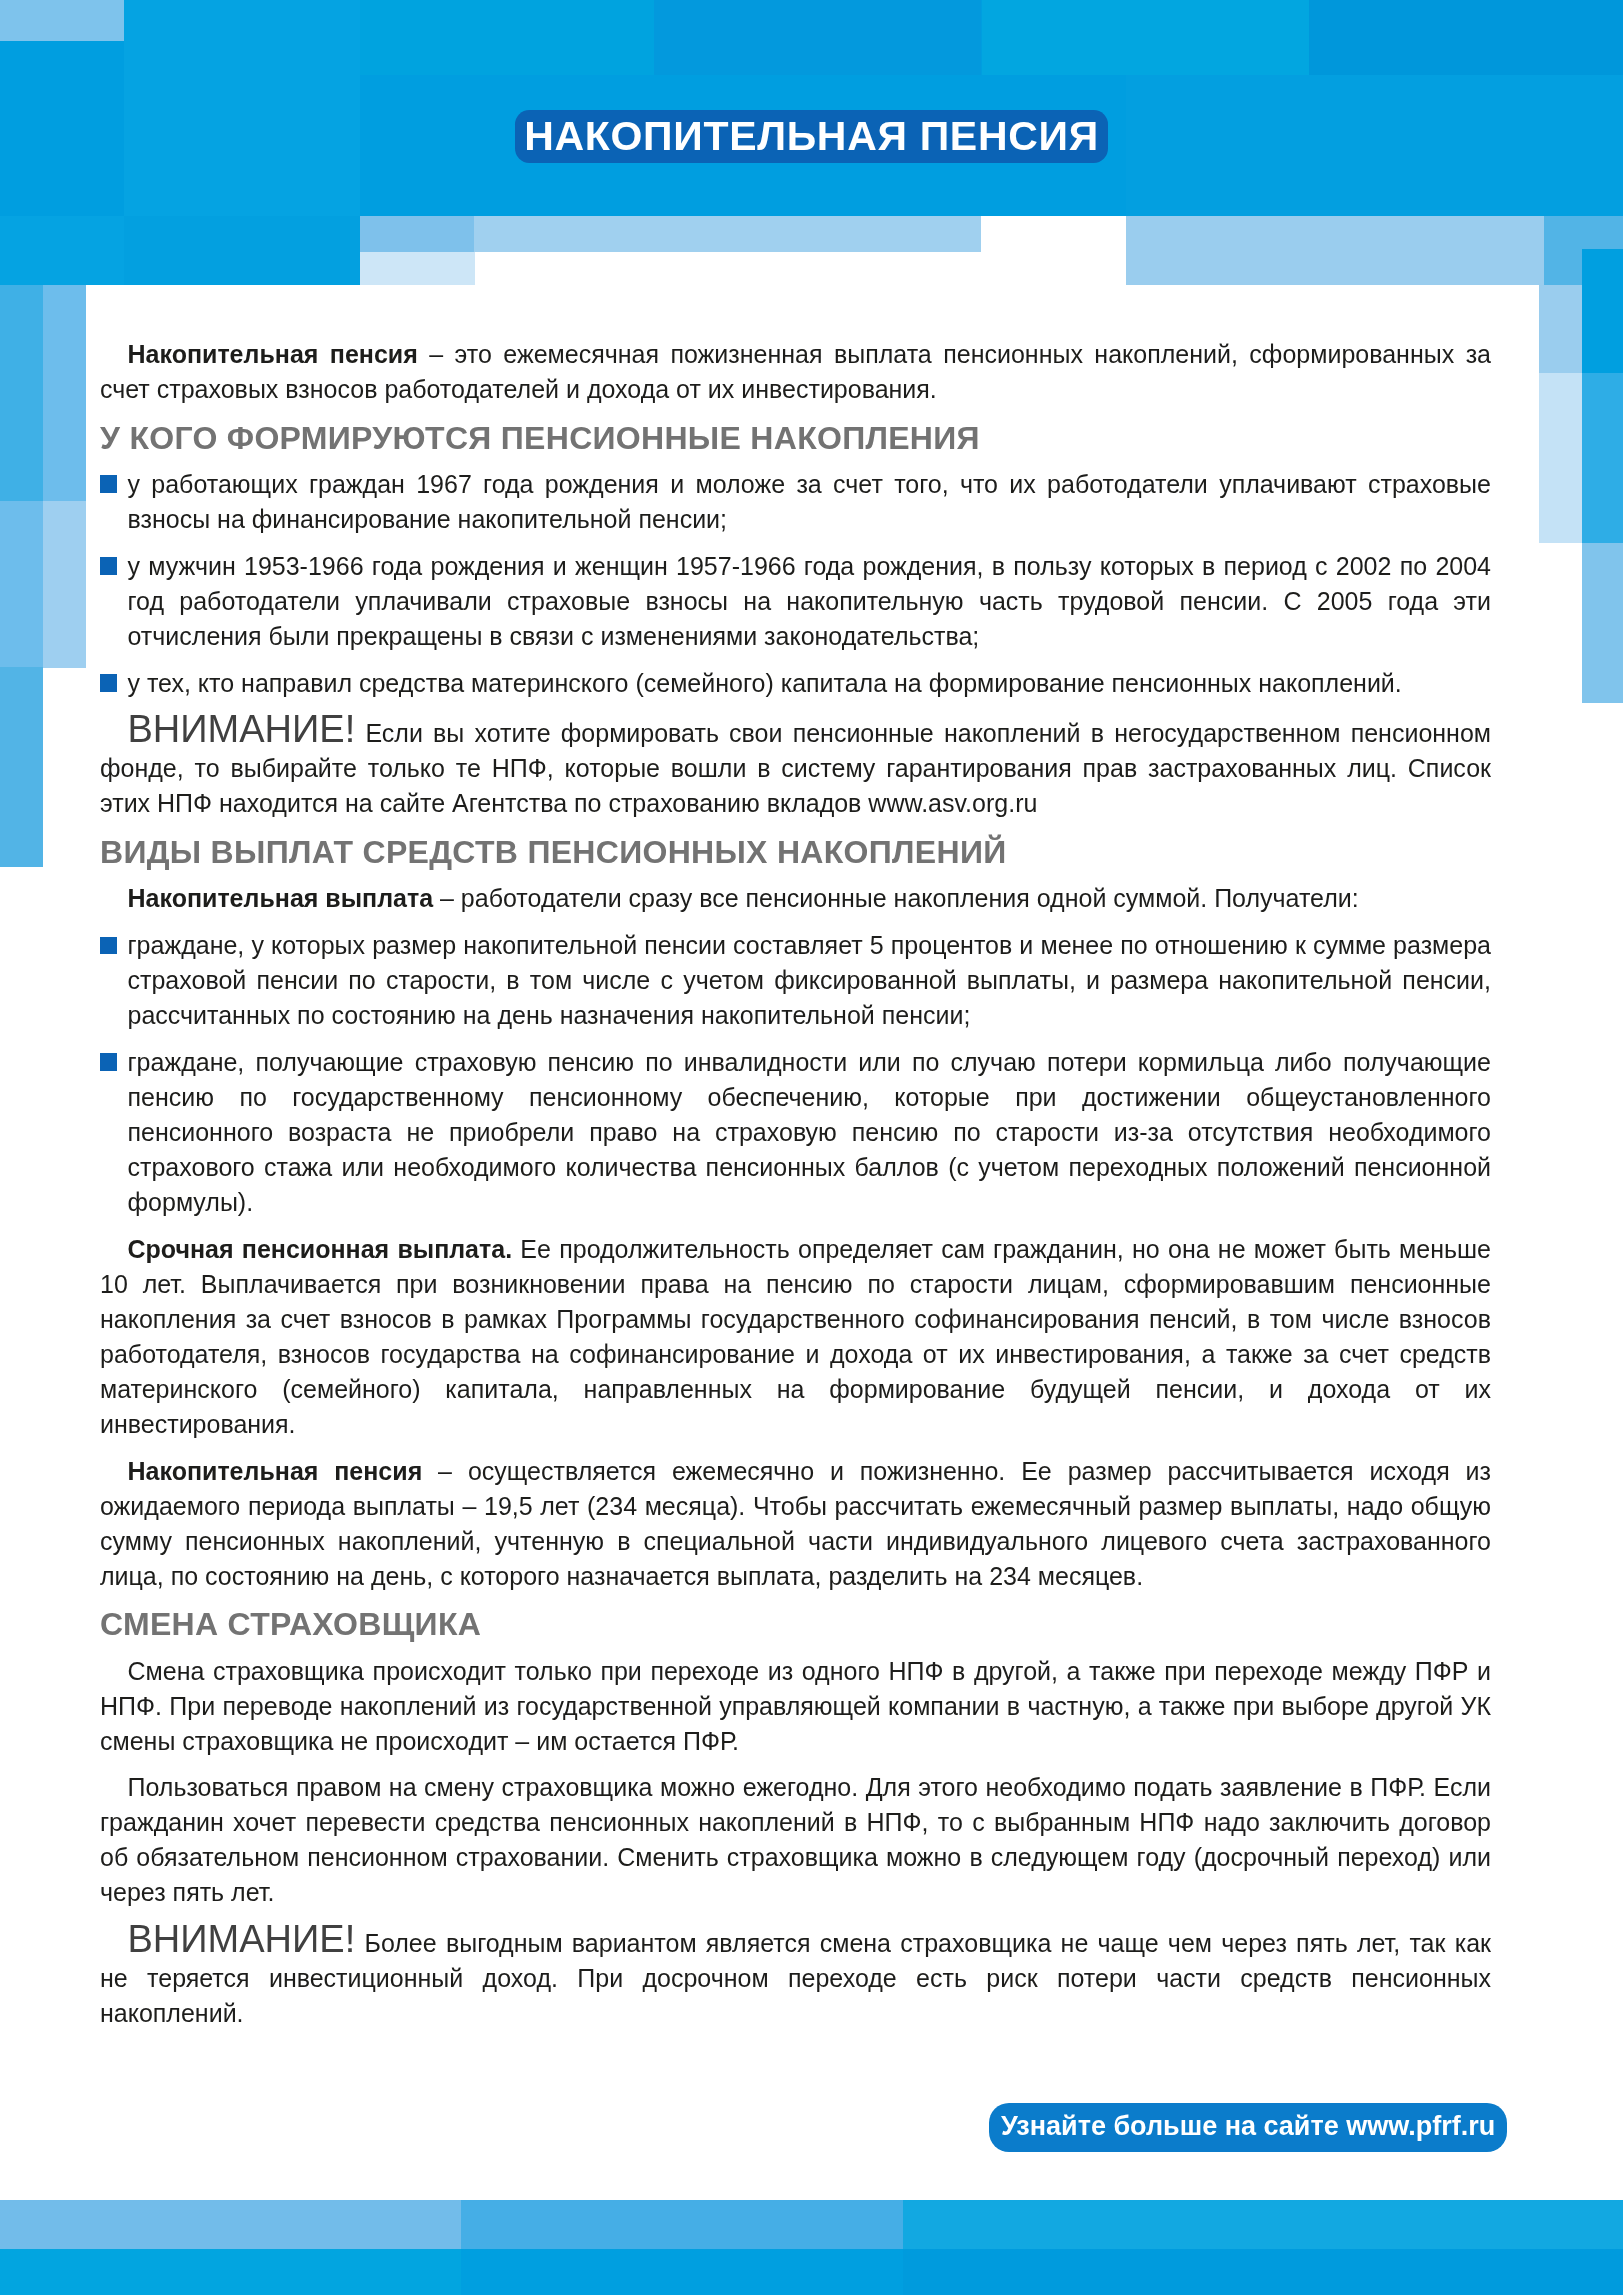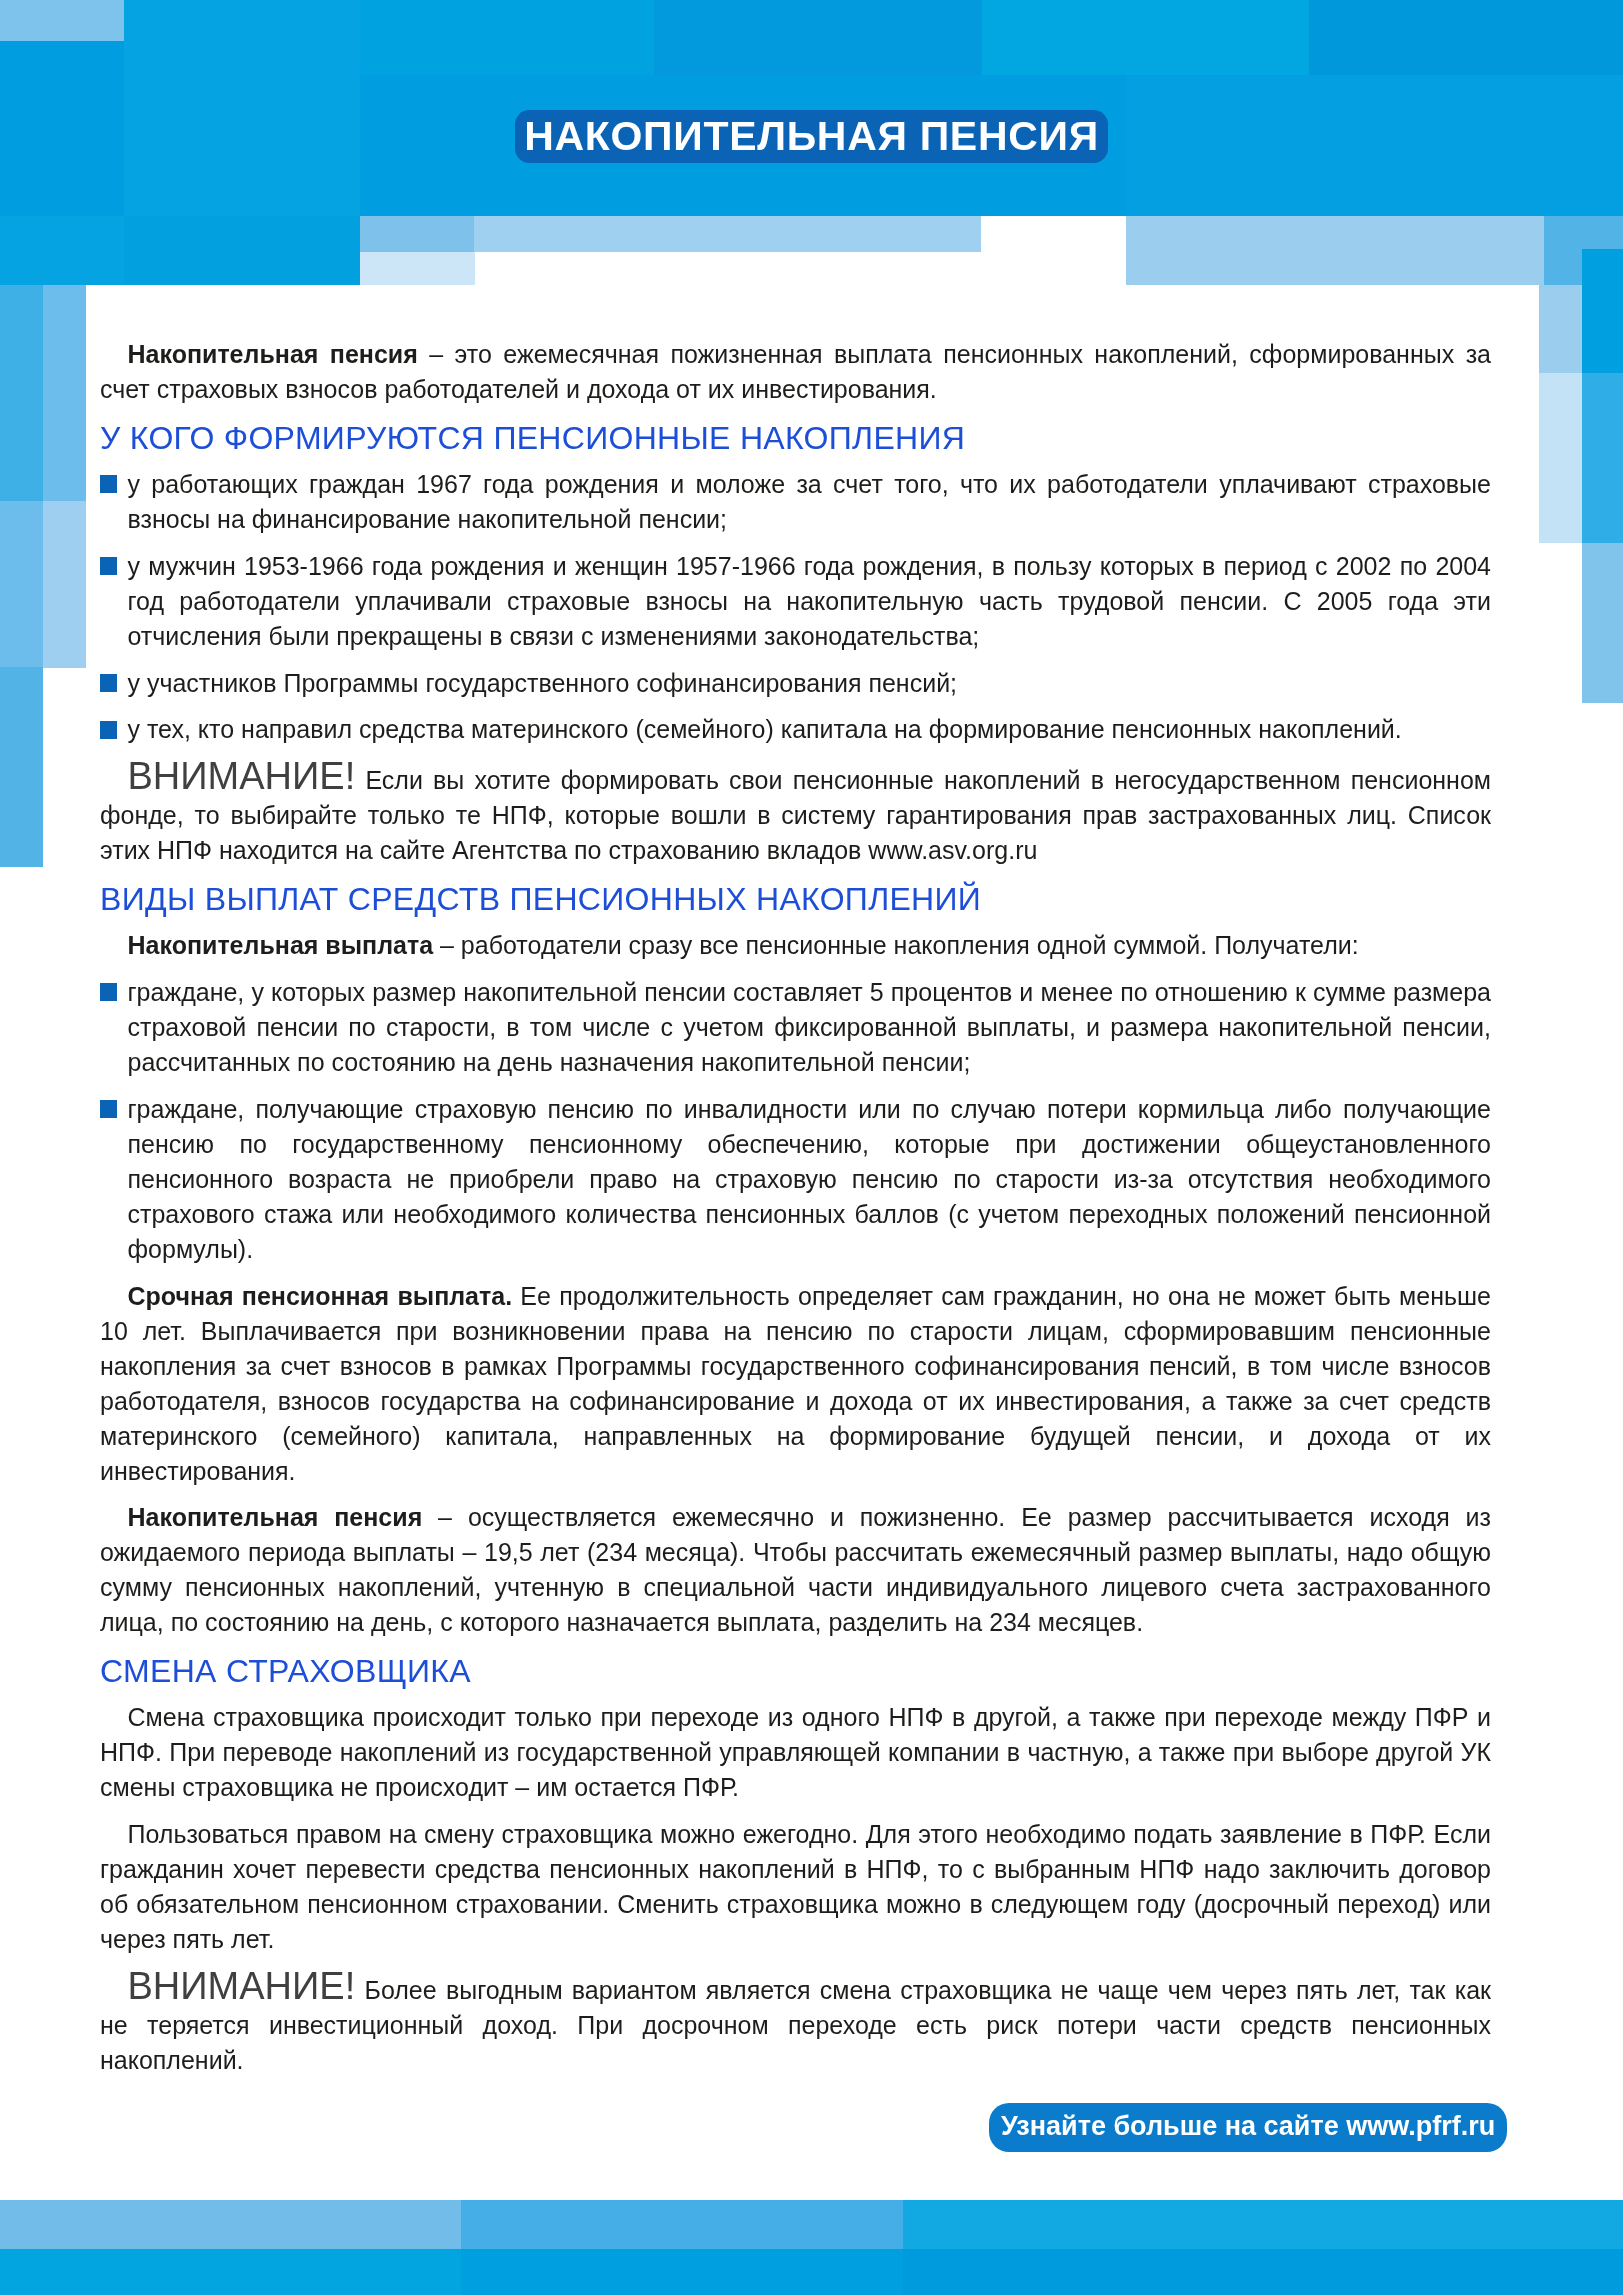--- a/index.html
+++ b/index.html
@@ -24,21 +24,21 @@
       border-radius: 14.4px;
       line-height: 47px;
     }
     .content {
       position: absolute; left: 100px; width: 1391px; top: 337px;
       font-size: 25px; line-height: 35px;
     }
     .content p { margin: 0 0 11.8px 0; text-align: justify; }
     .indent { text-indent: 27.5px; }
     .h2 {
-      color: #1d4ed8; font-weight: normal; font-size: 32px; line-height: 39px;
+      color: #737373; font-weight: bold; font-size: 32px; line-height: 39px;
       margin: 3.9px 0 9.2px 0; letter-spacing: 0.3px;
     }
     .bold { font-weight: bold; }
     .attn { color: #404040; font-weight: normal; font-size: 38px; }
     ul.bul { list-style: none; margin: 0 0 9.2px 0; padding: 0; }
     ul.bul li { position: relative; padding-left: 27.5px; margin-bottom: 11.8px; text-align: justify; }
     ul.bul li .sq {
       position: absolute; left: 0; top: 8.5px; width: 17px; height: 17.7px; background: #0b63b5;
     }
     .cta {
@@ -86,21 +86,20 @@
 
 <div class="content">
   <p class="indent">
     <span class="bold">Накопительная пенсия</span><span> – это ежемесячная пожизненная выплата пенсионных накоплений, сформированных за счет страховых взносов работодателей и дохода от их инвестирования.</span>
   </p>
 
   <div class="h2">У КОГО ФОРМИРУЮТСЯ ПЕНСИОННЫЕ НАКОПЛЕНИЯ</div>
   <ul class="bul">
     <li><span class="sq"></span><span>у работающих граждан 1967 года рождения и моложе за счет того, что их работодатели уплачивают страховые взносы на финансирование накопительной пенсии;</span></li>
     <li><span class="sq"></span><span>у мужчин 1953-1966 года рождения и женщин 1957-1966 года рождения, в пользу которых в период с 2002 по 2004 год работодатели уплачивали страховые взносы на накопительную часть трудовой пенсии. С 2005 года эти отчисления были прекращены в связи с изменениями законодательства;</span></li>
-    <li><span class="sq"></span><span>у участников Программы государственного софинансирования пенсий;</span></li>
     <li><span class="sq"></span><span>у тех, кто направил средства материнского (семейного) капитала на формирование пенсионных накоплений.</span></li>
   </ul>
   <p class="indent">
     <span class="attn">ВНИМАНИЕ!</span><span> Если вы хотите формировать свои пенсионные накоплений в негосударственном пенсионном фонде, то выбирайте только те НПФ, которые вошли в систему гарантирования прав застрахованных лиц. Список этих НПФ находится на сайте Агентства по страхованию вкладов www.asv.org.ru</span>
   </p>
 
   <div class="h2">ВИДЫ ВЫПЛАТ СРЕДСТВ ПЕНСИОННЫХ НАКОПЛЕНИЙ</div>
   <p class="indent">
     <span class="bold">Накопительная выплата</span><span> – работодатели сразу все пенсионные накопления одной суммой. Получатели:</span>
   </p>

